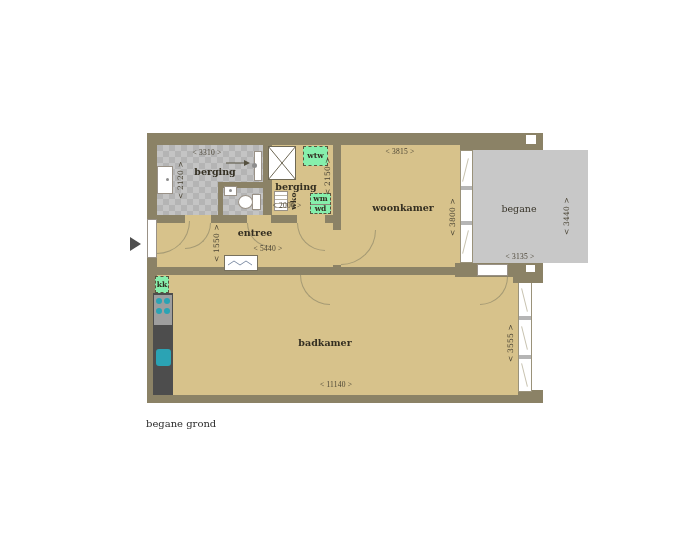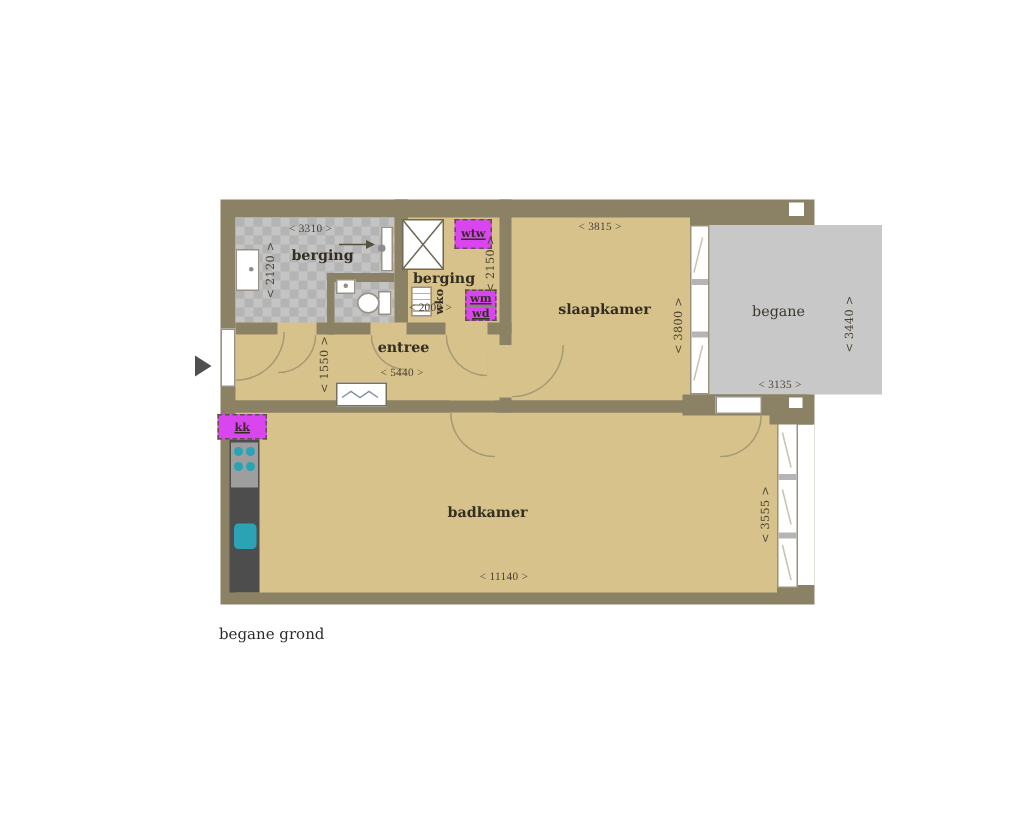--- a/index.html
+++ b/index.html
@@ -11,22 +11,22 @@
   .floor{position:absolute;background:#d7c28b;}
   .tile{position:absolute;background:repeating-conic-gradient(#c4c4c4 0% 25%, #b4b4b4 0% 50%);background-size:12px 12px;}
   .slab{position:absolute;background:#c8c8c8;}
   .band{position:absolute;background:#ffffff;border:1px solid #9a927a;box-sizing:border-box;}
   .mullion{position:absolute;background:#b5b5b5;}
   .wmark{position:absolute;width:1px;background:#c8c2b0;}
   .arc{position:absolute;box-sizing:border-box;}
   .arc-hl{border-bottom:1px solid #a59a74;border-right:1px solid #a59a74;border-bottom-right-radius:100% 100%;}
   .arc-hr{border-bottom:1px solid #a59a74;border-left:1px solid #a59a74;border-bottom-left-radius:100% 100%;}
   .fixture{position:absolute;background:#ffffff;border:1px solid #999186;box-sizing:border-box;}
-  .appl{position:absolute;background:#d946ef;border:1px dashed #5a543f;box-sizing:border-box;
-        font-size:7.5px;font-weight:bold;color:#332e21;text-align:center;line-height:1.15;text-decoration:underline;}
+  .appl{position:absolute;background:#86efac;border:1px dashed #5a543f;box-sizing:border-box;
+        font-size:7.5px;font-weight:bold;color:#332e21;text-align:center;line-height:1.15;}
   .rlabel{position:absolute;transform:translate(-50%,-50%);font-weight:bold;font-size:9.5px;color:#332e21;white-space:nowrap;}
   .rlabel.plain{font-weight:normal;color:#3a362b;}
   .hdim{position:absolute;transform:translate(-50%,-50%);font-size:7.5px;color:#4a4434;white-space:nowrap;letter-spacing:0.2px;font-family:Liberation Serif, serif;}
   .vdim{position:absolute;transform:translate(-50%,-50%) rotate(-90deg);font-size:7.5px;color:#4a4434;white-space:nowrap;letter-spacing:0.2px;}
   .title{position:absolute;left:146px;top:418px;font-size:10px;color:#2b2b2b;}
   .tri{position:absolute;width:0;height:0;border-left:11px solid #4f4f4f;border-top:7px solid transparent;border-bottom:7px solid transparent;}
   .dot{position:absolute;width:3px;height:3px;background:#8d8d8d;border-radius:50%;}
 </style>
 </head>
 <body>
@@ -111,35 +111,35 @@
   <div class="appl" style="left:310px;top:193px;width:21px;height:21px;padding-top:1px;">
     <div style="border-bottom:1px solid #8c8678;">wm</div>
     <div>wd</div>
   </div>
 
   <div class="fixture" style="left:224px;top:255px;width:34px;height:16px;border-color:#77705c;"></div>
   <svg class="abs" style="left:227px;top:258px;" width="28" height="10">
     <polyline points="1,7 7,3 13,7 19,3 25,7" fill="none" stroke="#8291a8" stroke-width="1"></polyline>
   </svg>
 
-  <div class="appl" style="left:145px;top:276px;width:33px;height:17px;line-height:15px;">
+  <div class="appl" style="left:155px;top:276px;width:14px;height:17px;line-height:15px;">
     <span>kk</span>
   </div>
   <div class="abs" style="left:153px;top:293px;width:20px;height:102px;background:#4d4d4d;"></div>
   <div class="abs" style="left:154px;top:295px;width:18px;height:30px;background:#9e9e9e;"></div>
   <div class="dot" style="left:156px;top:298px;width:6px;height:6px;background:#2ba3b4;"></div>
   <div class="dot" style="left:164px;top:298px;width:6px;height:6px;background:#2ba3b4;"></div>
   <div class="dot" style="left:156px;top:308px;width:6px;height:6px;background:#2ba3b4;"></div>
   <div class="dot" style="left:164px;top:308px;width:6px;height:6px;background:#2ba3b4;"></div>
   <div class="abs" style="left:156px;top:349px;width:15px;height:17px;background:#2ba3b4;border-radius:3px;"></div>
 
   <div class="rlabel" style="left:215px;top:171px;">berging</div>
   <div class="rlabel" style="left:296px;top:186px;text-align:center;">berging</div>
-  <div class="rlabel" style="left:269px;top:232px;">entree</div>
-  <div class="rlabel" style="left:403px;top:207px;">slaapkamer</div>
+  <div class="rlabel" style="left:255px;top:232px;">entree</div>
+  <div class="rlabel" style="left:403px;top:207px;">woonkamer</div>
   <div class="rlabel plain" style="left:519px;top:208px;">begane</div>
   <div class="rlabel" style="left:325px;top:342px;">badkamer</div>
 
   <div class="hdim" style="left:207px;top:152px;">&lt; 3310 &gt;</div>
   <div class="vdim" style="left:180px;top:180px;">&lt; 2120 &gt;</div>
   <div class="hdim" style="left:287px;top:205px;">&lt; 2000 &gt;</div>
   <div class="vdim" style="left:327px;top:176px;">&lt; 2150 &gt;</div>
   <div class="hdim" style="left:268px;top:248px;">&lt; 5440 &gt;</div>
   <div class="vdim" style="left:216px;top:243px;">&lt; 1550 &gt;</div>
   <div class="hdim" style="left:400px;top:151px;">&lt; 3815 &gt;</div>

